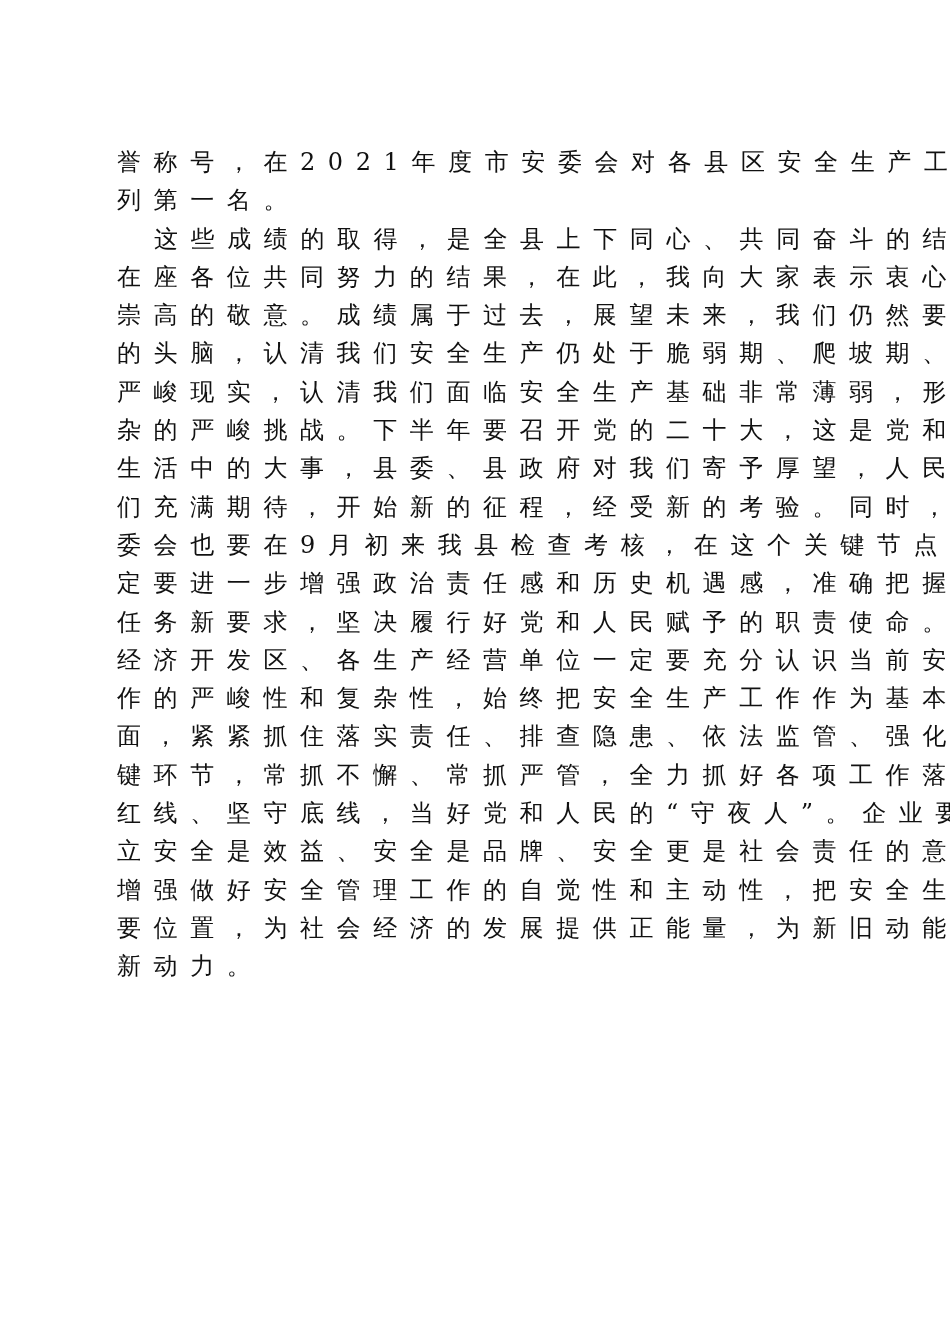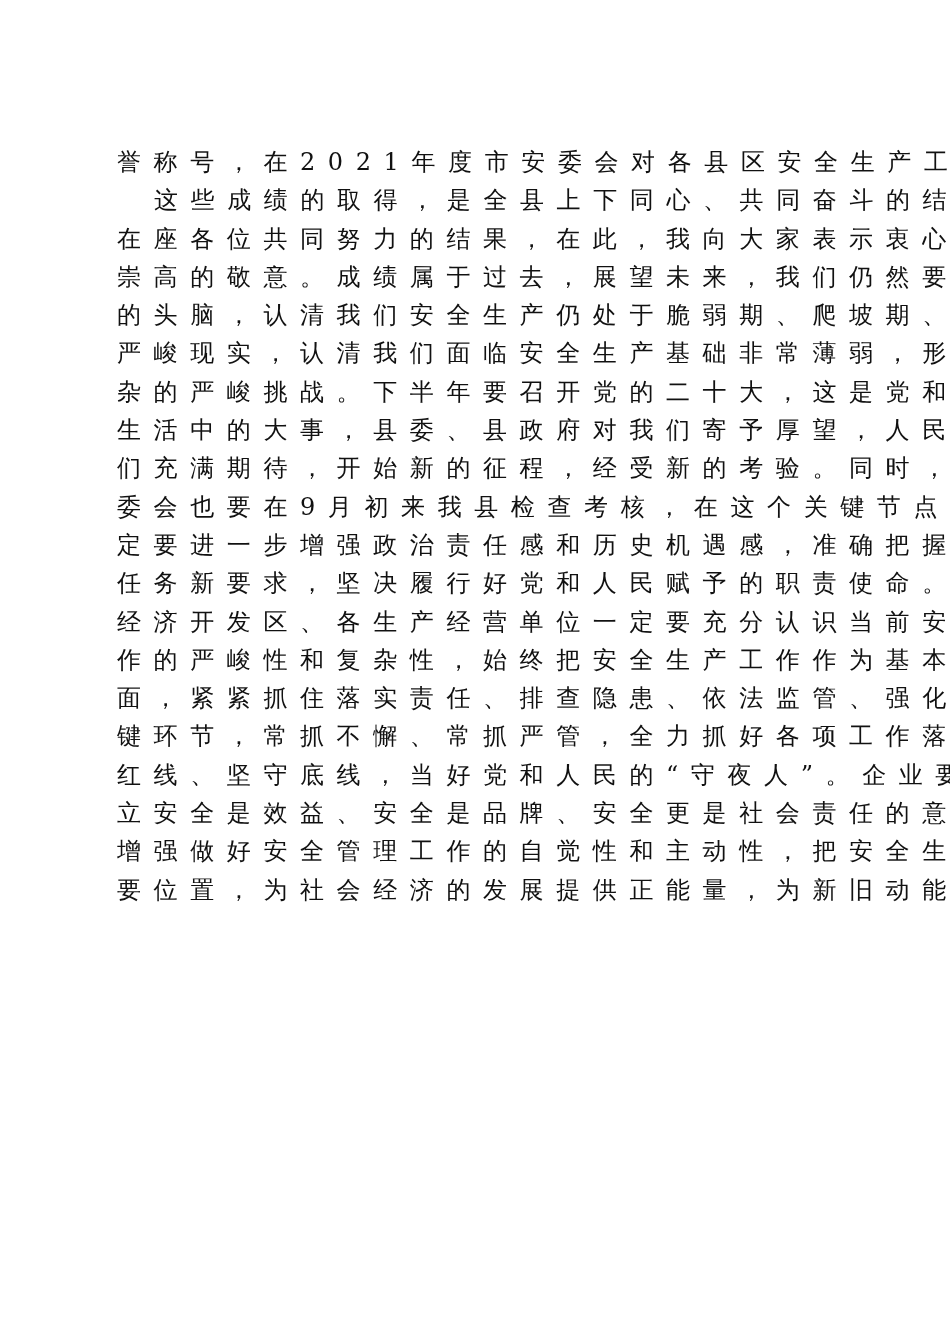--- a/index.html
+++ b/index.html
@@ -14,33 +14,35 @@
     letter-spacing: 12.6px;
   }
   .line.indent { padding-left: 37px; }
 </style>
 </head>
 <body>
 
 <div class="page">
   <div class="text-block" id="text-block">
       <div class="line">誉称号，在2021年度市安委会对各县区安全生产工作考核中位</div>
+      <div class="line">列第一名。</div>
       <div class="line indent">这些成绩的取得，是全县上下同心、共同奋斗的结果，也是</div>
       <div class="line">在座各位共同努力的结果，在此，我向大家表示衷心的感谢和</div>
       <div class="line">崇高的敬意。成绩属于过去，展望未来，我们仍然要保持清醒</div>
       <div class="line">的头脑，认清我们安全生产仍处于脆弱期、爬坡期、过坎期的</div>
       <div class="line">严峻现实，认清我们面临安全生产基础非常薄弱，形势非常复</div>
       <div class="line">杂的严峻挑战。下半年要召开党的二十大，这是党和国家政治</div>
       <div class="line">生活中的大事，县委、县政府对我们寄予厚望，人民群众对我</div>
       <div class="line">们充满期待，开始新的征程，经受新的考验。同时，省政府安</div>
       <div class="line">委会也要在9月初来我县检查考核，在这个关键节点，我们一</div>
       <div class="line">定要进一步增强政治责任感和历史机遇感，准确把握新形势新</div>
       <div class="line">任务新要求，坚决履行好党和人民赋予的职责使命。各镇办、</div>
       <div class="line">经济开发区、各生产经营单位一定要充分认识当前安全生产工</div>
       <div class="line">作的严峻性和复杂性，始终把安全生产工作作为基本盘、基本</div>
       <div class="line">面，紧紧抓住落实责任、排查隐患、依法监管、强化基础等关</div>
       <div class="line">键环节，常抓不懈、常抓严管，全力抓好各项工作落实，守住</div>
       <div class="line">红线、坚守底线，当好党和人民的“守夜人”。企业要牢固树</div>
       <div class="line">立安全是效益、安全是品牌、安全更是社会责任的意识，切实</div>
       <div class="line">增强做好安全管理工作的自觉性和主动性，把安全生产摆在首</div>
       <div class="line">要位置，为社会经济的发展提供正能量，为新旧动能转换提供</div>
+      <div class="line">新动力。</div>
     </div>
 </div>
 
 </body></html>

